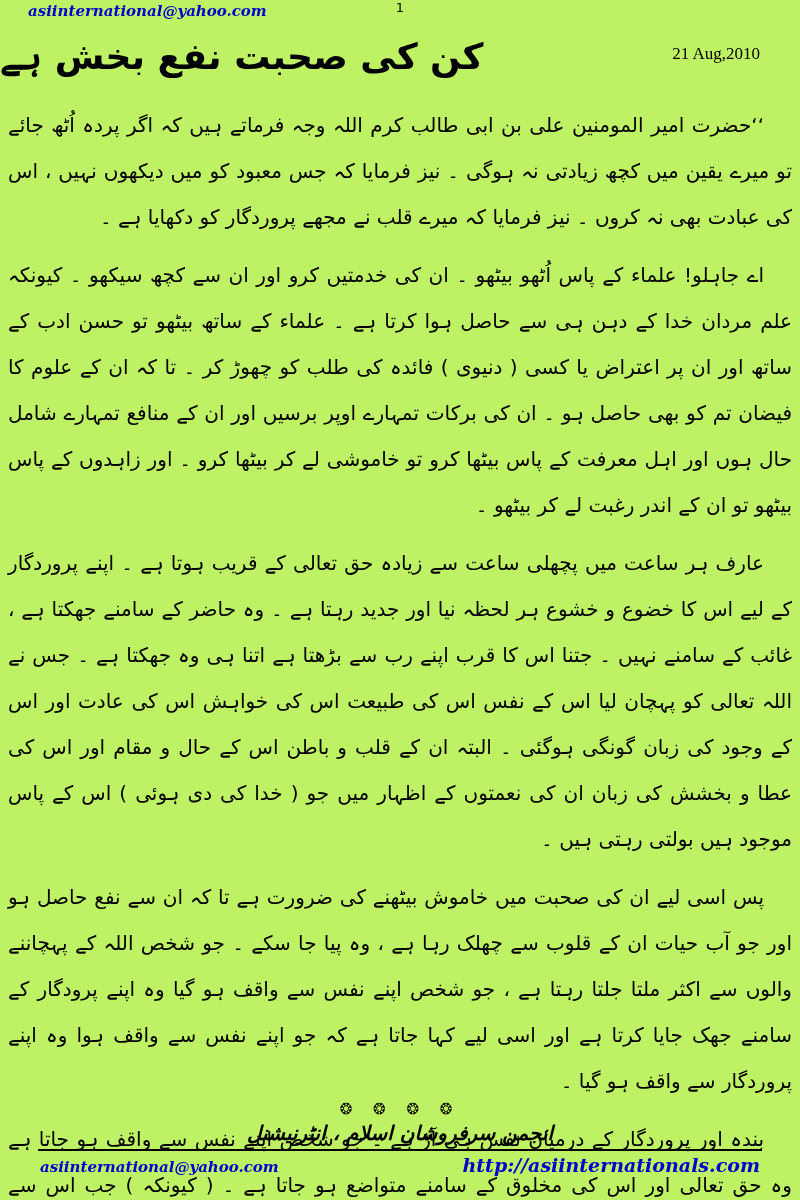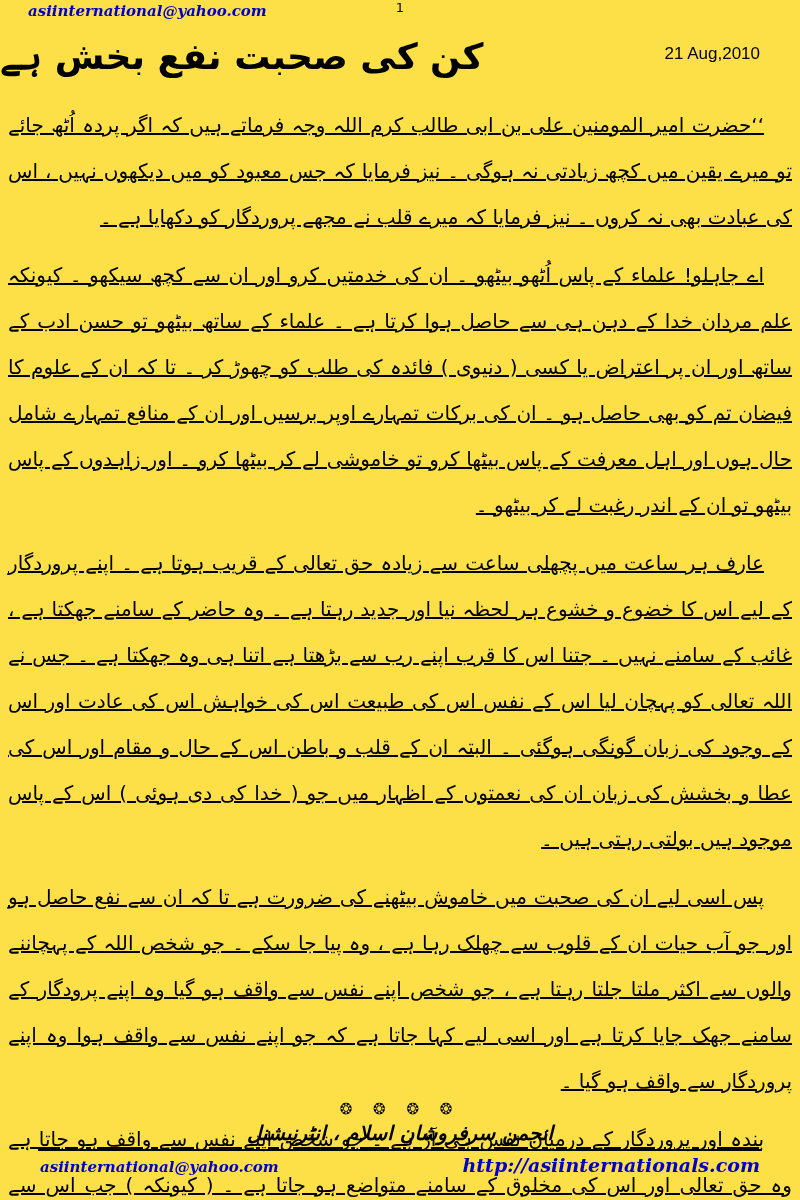--- a/index.html
+++ b/index.html
@@ -1,20 +1,20 @@
 <!DOCTYPE html>
 <html><head>
 <meta charset="utf-8">
 <style>
   html, body { margin: 0; padding: 0; background: #ffffff; }
   .page {
     position: relative;
     width: 800px;
     height: 1200px;
-    background: #fde047;
+    background: #bef264;
     overflow: hidden;
     font-family: "DejaVu Sans", sans-serif;
     color: #000;
   }
 
   
   .email-top {
     position: absolute;
     left: 28px; top: 2px;
     font-family: "DejaVu Serif", serif;
@@ -36,21 +36,21 @@
     line-height: 15px;
   }
   .pagenum {
     font-size: 13px;
     line-height: 14px;
   }
   .date {
     position: absolute;
     right: 40px; top: 44px;
     font-size: 17px;
-    font-family: Liberation Sans, sans-serif;
+    font-family: Liberation Serif, serif;
   }
   .title {
     position: absolute;
     left: 0; right: 0; top: 36px;
     margin: 0;
     text-align: left;
     direction: rtl;
     font-size: 36px;
     font-weight: bold;
     letter-spacing: 1px;
@@ -61,21 +61,20 @@
     position: absolute;
     left: 8px; right: 8px; top: 102px;
     direction: rtl;
     text-align: justify;
     font-size: 20px;
     line-height: 46px;
   }
   .body p {
     margin: 0 0 12px 0;
     text-indent: 28px;
-    text-decoration: underline;
   }
 
   
   .footer {
     position: absolute;
     left: 0; right: 0; top: 1100px;
   }
   .stars {
     text-align: center;
     font-size: 15px;

